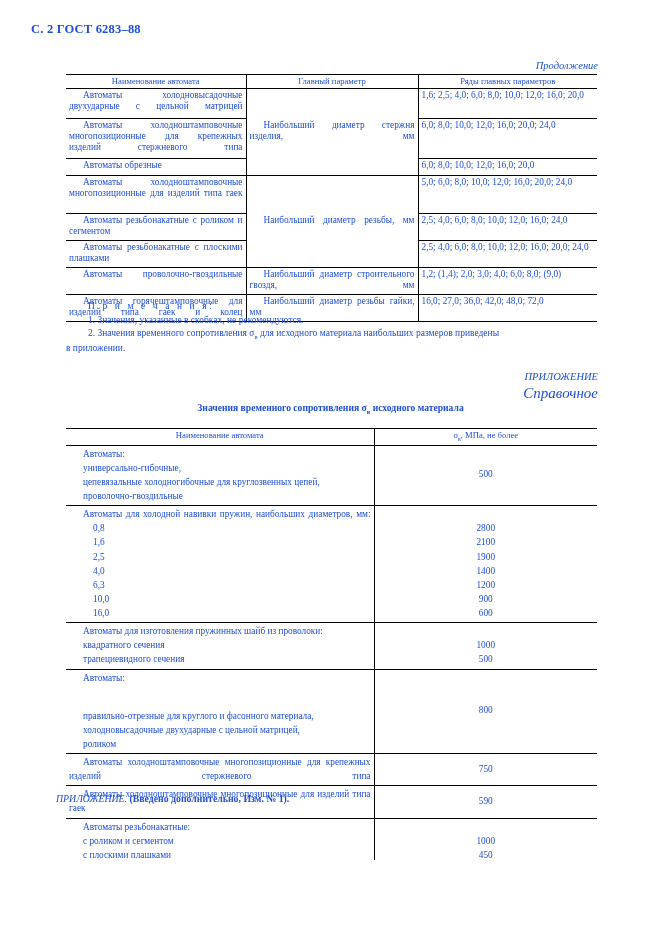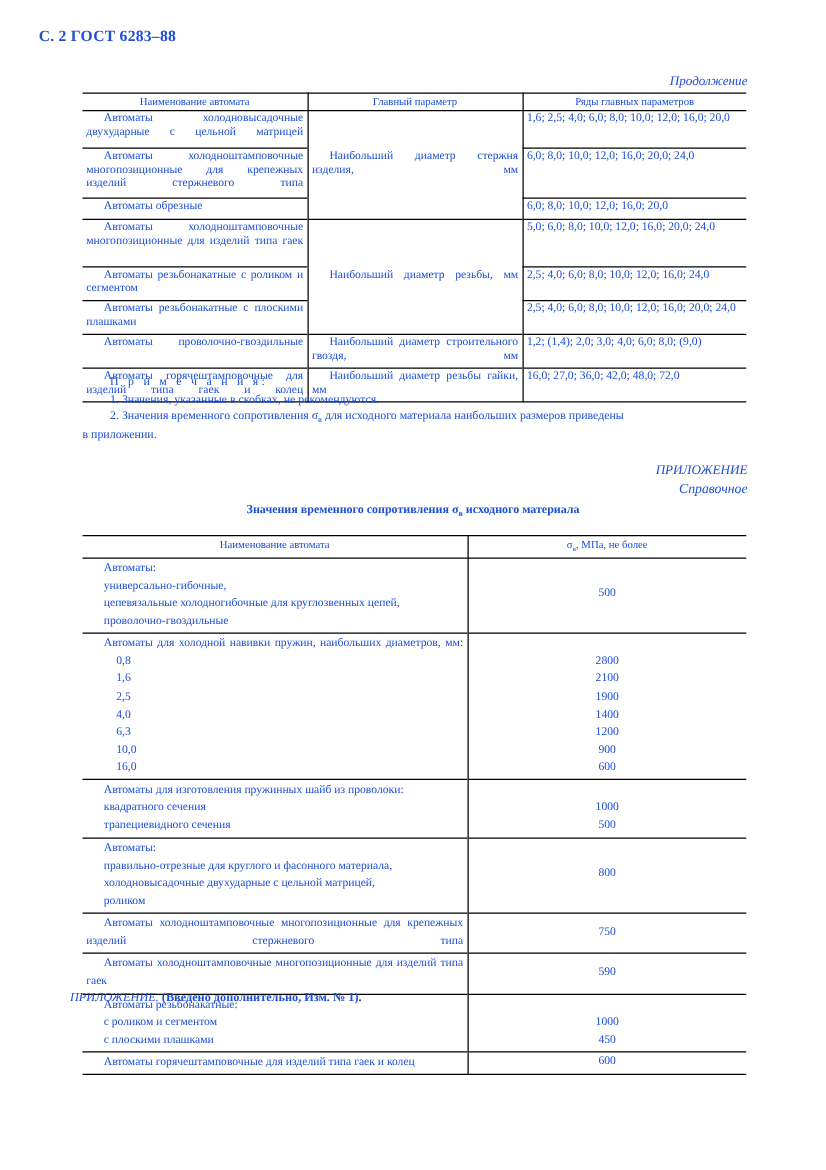--- a/index.html
+++ b/index.html
@@ -97,21 +97,21 @@
 
   .pril-block {
     position: absolute;
     right: 63px;
     top: 370px;
     text-align: right;
     font-style: italic;
     font-size: 10.5px;
     line-height: 1.3;
   }
-  .pril-block .p2 { font-size: 11px; }
+  .pril-block .p2 { font-size: 15px; }
 
   .app-title {
     position: absolute;
     left: 0;
     top: 402px;
     width: 661px;
     text-align: center;
     font-size: 9.6px;
     font-weight: bold;
   }
@@ -277,21 +277,21 @@
             </td>
             <td class="ctr bt-thin">
               <div style="line-height: 1.52;">&nbsp;</div>
               <div style="line-height: 1.52;">1000</div>
               <div style="line-height: 1.52;">500</div>
             </td>
           </tr>
           <tr class="t2row">
             <td class="br bt-thin">
               <div class="ind1" style="line-height: 1.52;">Автоматы:</div>
-              <div class="ind2" style="line-height: 1.52;">правильно-отрезные для круглого и фасонного материала,</div>
+              <div class="ind2" style="line-height: 1.52; margin-top: 24px;">правильно-отрезные для круглого и фасонного материала,</div>
               <div class="ind2" style="line-height: 1.52;">холодновысадочные двухударные с цельной матрицей,</div>
               <div class="ind2" style="line-height: 1.52;">роликом</div>
             </td>
             <td class="ctr bt-thin" style="vertical-align: middle;">
               <div>800</div>
             </td>
           </tr>
           <tr class="t2row">
             <td class="br bt-thin">
               <div class="ind1" style="text-align: justify; text-align-last: justify; line-height: 1.52;">Автоматы холодноштамповочные многопозиционные для крепежных изделий стержневого типа</div>

